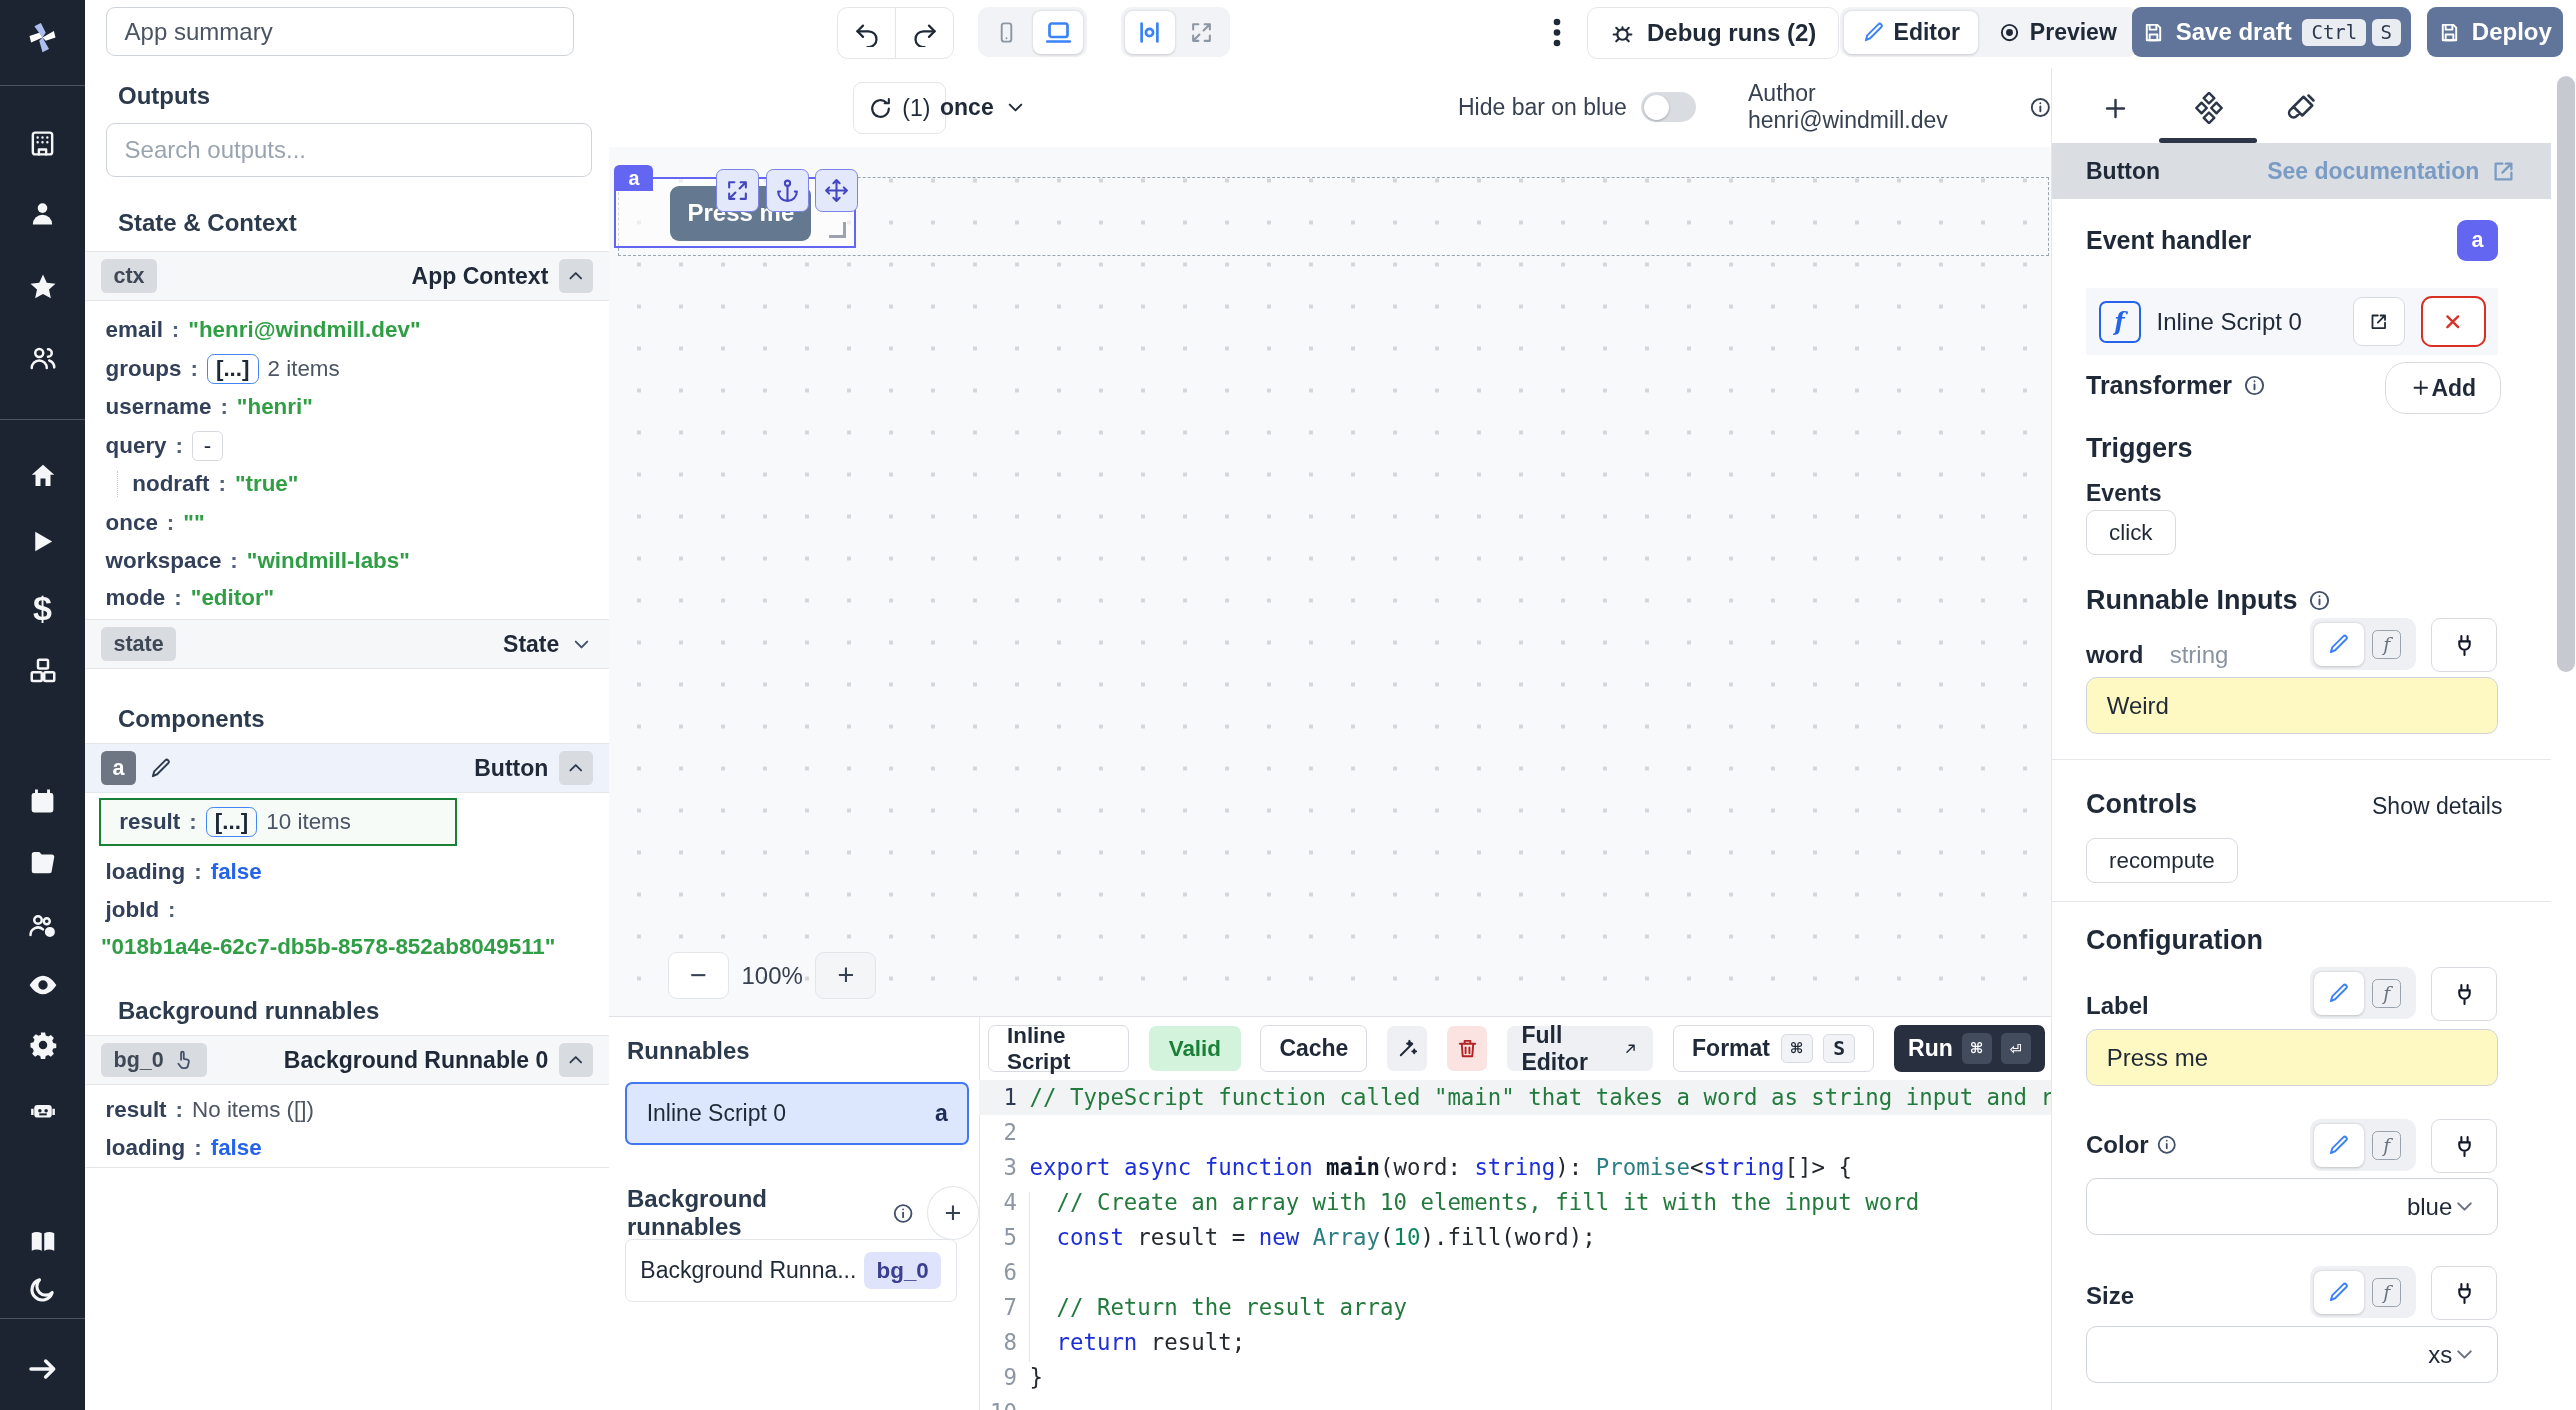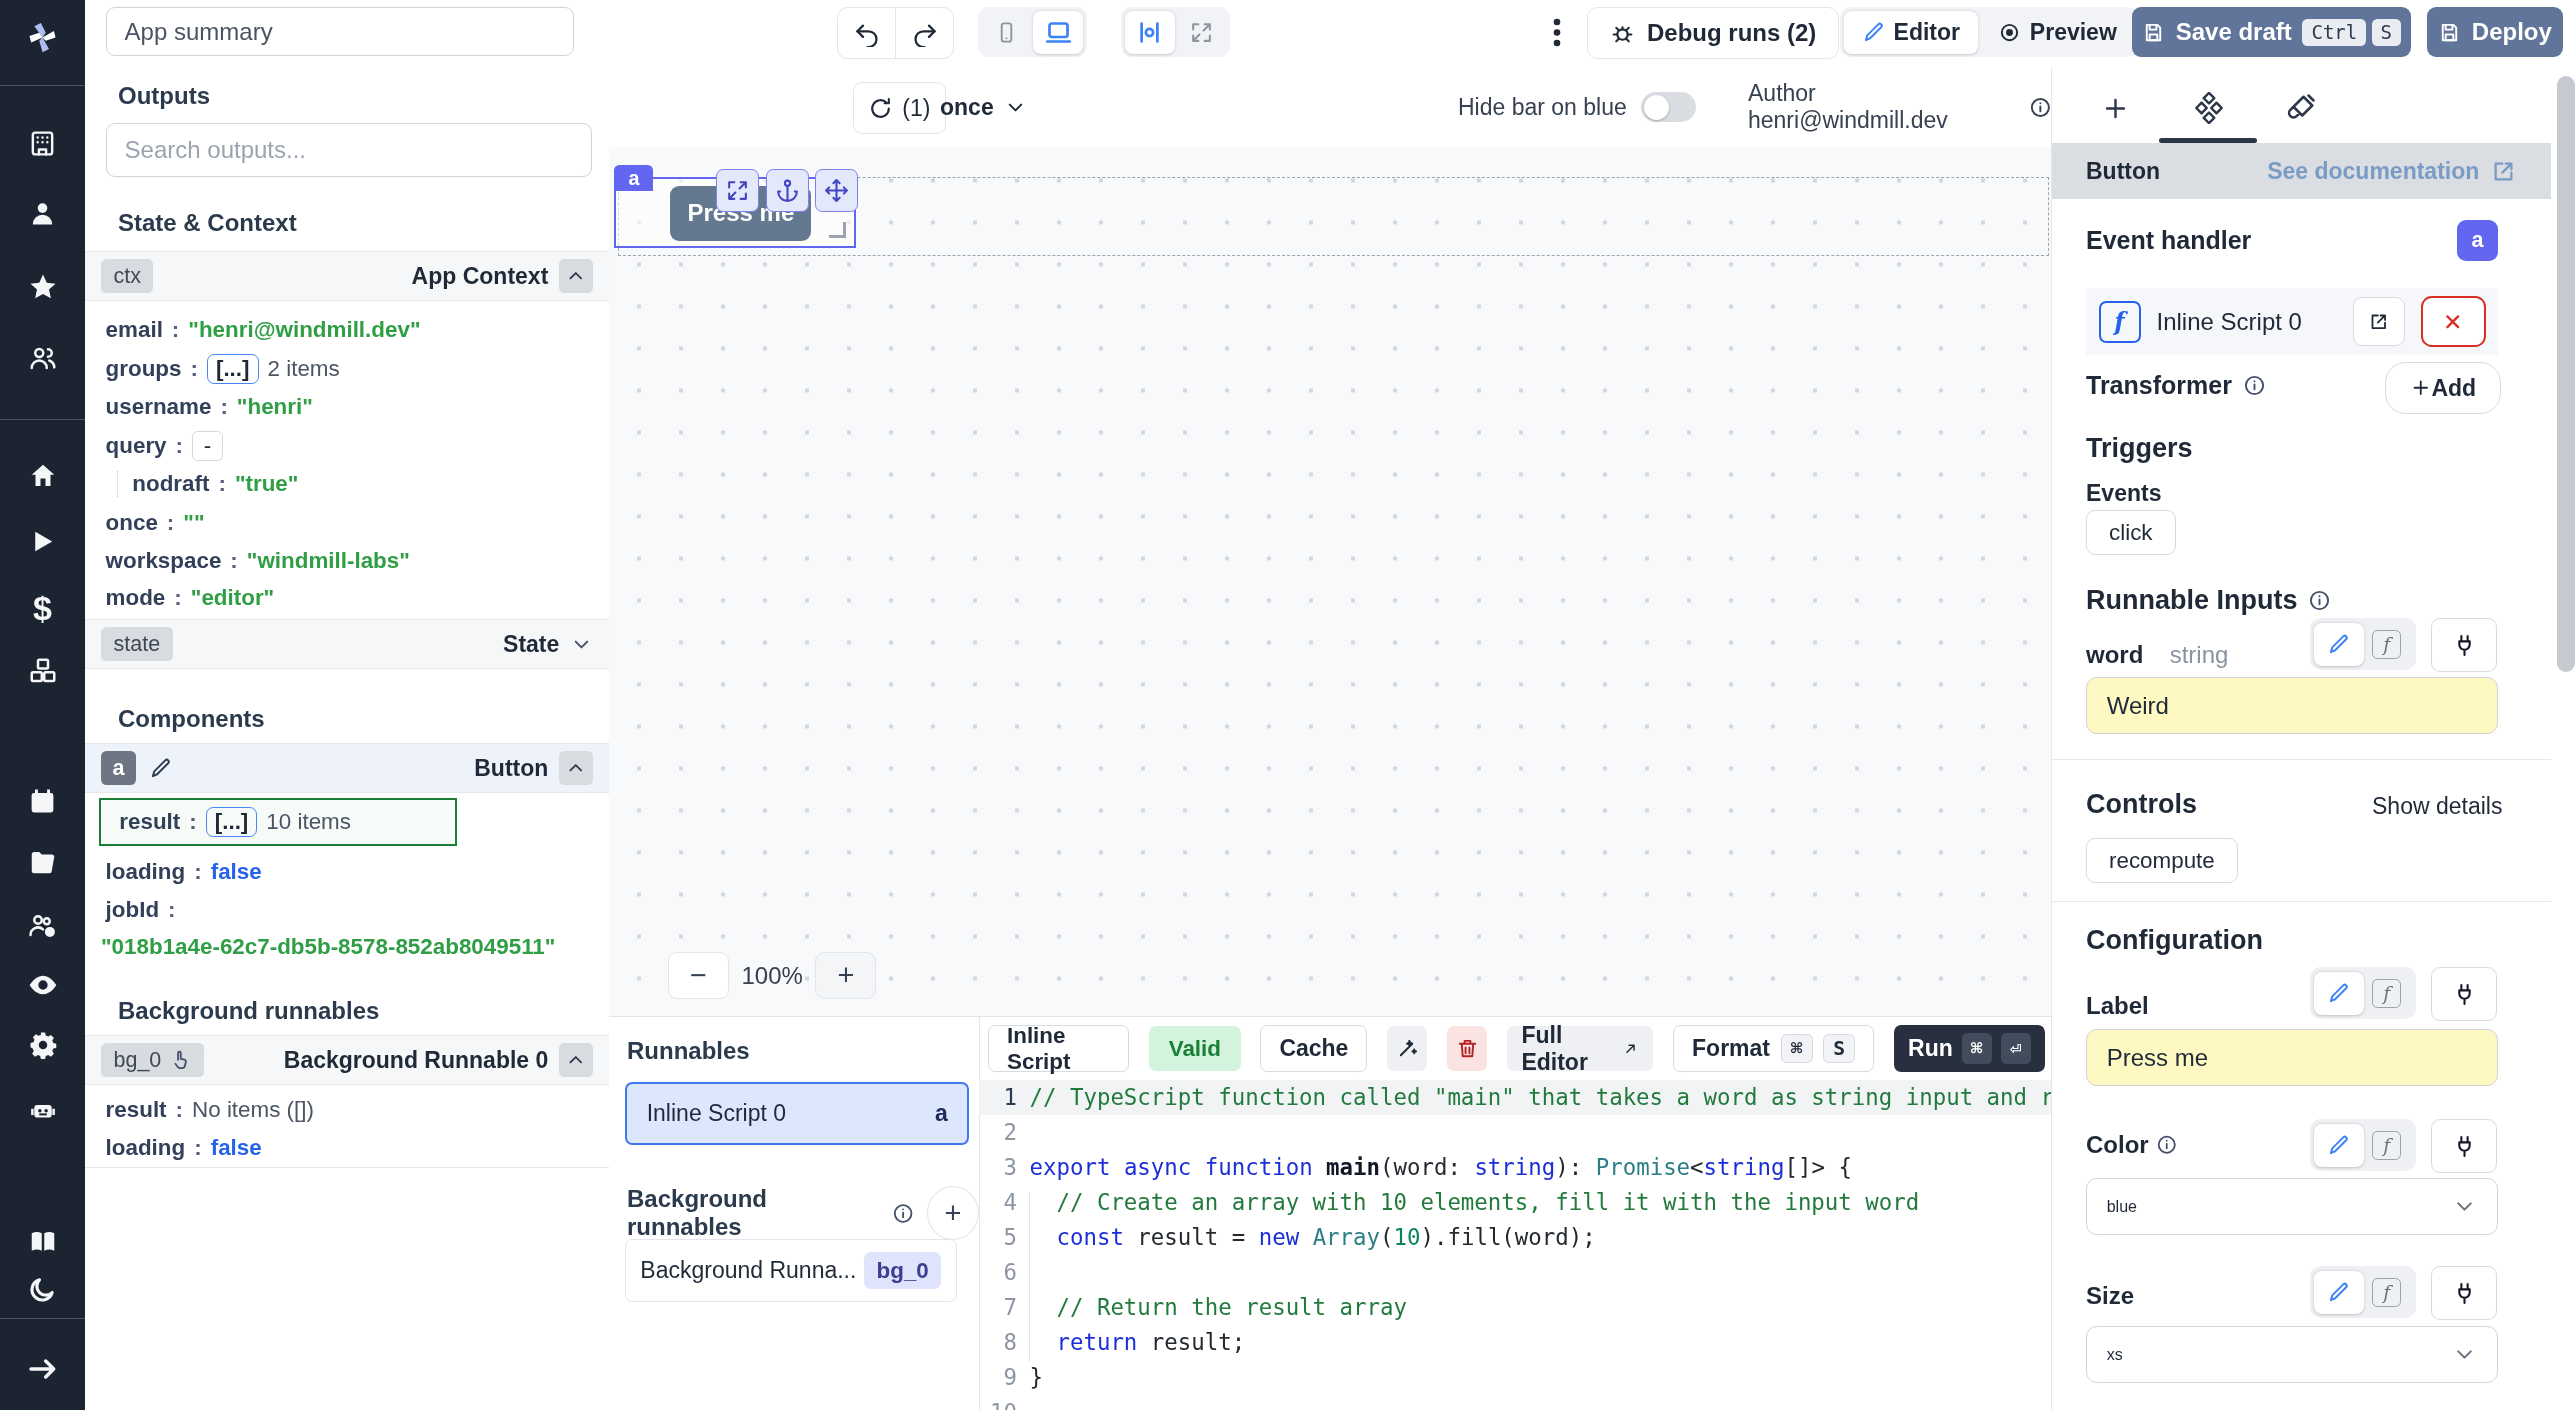--- a/index.html
+++ b/index.html
@@ -31,21 +31,21 @@
   .tabtoggle .opt{display:flex;align-items:center;gap:9px;padding:0 18px;height:43px;border-radius:8px;color:#1f2937;font-weight:700}
   .tabtoggle .opt.on{background:#fff;box-shadow:0 0.9px 2.7px rgba(0,0,0,.18)}
 
   
   .outputs{position:absolute;left:85px;top:68px;width:524px;height:1343px;background:#fff;border-right:0.9px solid #e5e7eb}
   .h-sec{position:absolute;font-size:24px;font-weight:700;color:#2c3a4d}
   .searchin{position:absolute;left:20.6px;top:55px;width:448px;height:52px;border:1.8px solid #cfd4da;border-radius:9px;
             font-size:24px;color:#9aa4b1;display:flex;align-items:center;padding:0 18px}
   .secbar{position:absolute;left:0;width:524px;height:50px;background:#f6f7f8;border-top:0.9px solid #e4e7ea;
           border-bottom:0.9px solid #e4e7ea;display:flex;align-items:center;justify-content:space-between;padding:0 16px;box-sizing:border-box}
-  .badge-gray{background:#d8dbdf;color:#3f4856;font-weight:400;font-size:21.5px;border-radius:5.4px;padding:4.5px 12.5px;display:flex;align-items:center;gap:9px}
+  .badge-gray{background:#d8dbdf;color:#3f4856;font-weight:700;font-size:21.5px;border-radius:5.4px;padding:4.5px 12.5px;display:flex;align-items:center;gap:9px}
   .badge-dark{background:#6e7683;color:#fff;font-weight:700;font-size:21.5px;border-radius:5.4px;padding:4.5px 11.6px}
   .barlab{font-weight:700;font-size:23px;color:#1f2937;display:flex;align-items:center;gap:10.7px}
   .chevbox{width:34px;height:34px;background:#d8dbdf;border-radius:5.4px;display:flex;align-items:center;justify-content:center;color:#2c3a4d}
   .kv{position:absolute;left:20.6px;display:flex;align-items:center;gap:9px;font-size:22.4px}
   .k{font-weight:700;color:#33405a}
   .cl{color:#55617a;font-weight:700}
   .v-str{color:#2f9e44;font-weight:600}
   .v-bool{color:#2563eb;font-weight:600}
   .v-plain{color:#4b5563}
   .arrchip{border:1.8px solid #4285f4;border-radius:7.2px;padding:0.9px 8px;font-weight:700;color:#1f2937}
@@ -125,22 +125,22 @@
   .tgl{position:absolute;width:106px;height:52px;background:#eef0f3;border-radius:10.7px;display:flex;align-items:center;padding:3.6px;gap:2.7px;box-sizing:border-box}
   .tgl-on{width:50px;height:43px;background:#fff;border-radius:8px;box-shadow:0 0.9px 2.7px rgba(0,0,0,.2);display:flex;
           align-items:center;justify-content:center;color:#3b82f6}
   .tgl-off{width:41px;height:38px;display:flex;align-items:center;justify-content:center;color:#6b7280}
   .fsq{width:27px;height:27px;border:1.8px solid #9aa2ad;border-radius:5.4px;display:flex;align-items:center;justify-content:center;
        font-family:"DejaVu Serif",serif;font-style:italic;font-size:19px}
   .plugbtn{position:absolute;left:379px;width:64px;height:52px;background:#fff;border:1.8px solid #d7dbe1;border-radius:9px;
            display:flex;align-items:center;justify-content:center;color:#111827}
   .txtin{position:absolute;left:34px;width:412px;height:57px;border:1.8px solid #cfd4da;border-radius:10.7px;font-size:24px;
          color:#1f2937;padding:0 19.7px;display:flex;align-items:center;background:#fef9c3;box-sizing:border-box}
-  .seldd{position:absolute;left:34px;width:412px;height:57px;border:1.8px solid #cfd4da;border-radius:10.7px;font-size:16px;
-         color:#1f2937;padding:0 19.7px;display:flex;align-items:center;justify-content:space-between;background:#fff;box-sizing:border-box}
+  .seldd{position:absolute;left:34px;width:412px;height:57px;border:1.8px solid #cfd4da;border-radius:10.7px;font-size:24px;
+         color:#1f2937;padding:0 19.7px;display:flex;align-items:center;justify-content:flex-end;background:#fff;box-sizing:border-box}
   .rp-div{position:absolute;left:0;width:499px;border-top:0.9px solid #e5e7eb}
   .scrollthumb{position:absolute;left:505px;top:8px;width:18px;height:596px;background:#c6cad0;border-radius:9px}
 </style>
 </head>
 <body>
 
 <nav class="rail">
   <div class="it" style="top:12.5px">
     <svg width="39" height="39" viewBox="0 0 24 24">
         <g stroke="none">

